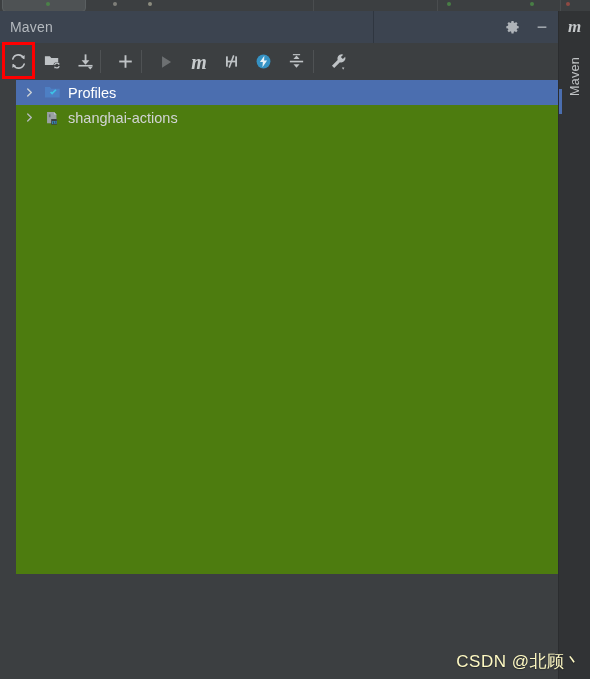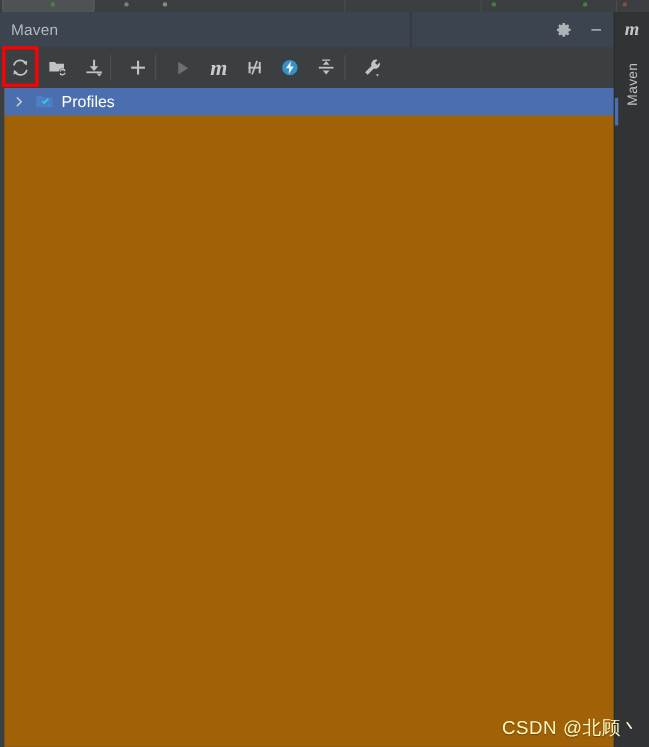--- a/index.html
+++ b/index.html
@@ -118,23 +118,23 @@
     left: 2px; top: 42px;
     width: 33px; height: 37px;
     border: 3px solid #ff0000;
     box-sizing: border-box;
     pointer-events: none;
   }
 
   
   .tree {
     position: absolute;
-    left: 4px; top: 80px;
-    width: 558px; height: 599px;
-    background: #a16207;
+    left: 16px; top: 80px;
+    width: 558px; height: 494px;
+    background: #4d7c0f;
     overflow: hidden;
   }
   .tree-row {
     position: relative;
     height: 25px;
     display: flex;
     align-items: center;
     box-sizing: border-box;
   }
   .tree-row.selected { background: #4b6eaf; }
@@ -351,20 +351,37 @@
       </div>
       <div class="node-icon">
         <svg width="17" height="15" viewBox="0 0 18 16">
           <path fill="#4d7fc4" d="M1 2.2h5.3l1.4 1.7h9v9.4H1z"></path>
           <path fill="#3ec2e6" d="M8.6 10.4L6.3 8.1l1.3-1.3 1 1 3.4-3.4 1.3 1.3z"></path>
         </svg>
       </div>
       <div class="node-label">Profiles</div>
     </div>
 
+    <div class="tree-row">
+      <div class="twisty">
+        <svg width="9" height="11" viewBox="0 0 10 12">
+          <path fill="none" stroke="#b6bbbf" stroke-width="1.5" stroke-linecap="round" stroke-linejoin="round" d="M3 2l4 4-4 4"></path>
+        </svg>
+      </div>
+      <div class="node-icon">
+        <svg width="17" height="16" viewBox="0 0 18 17">
+          <path fill="#9aa0a4" d="M3.2 2.2h7.4l2.6 2.6v9.3H3.2z"></path>
+          <path fill="#c2c7ca" d="M10.6 2.2l2.6 2.6h-2.6z"></path>
+          <rect x="5.2" y="4.6" width="1.7" height="3.1" fill="#6f7479"></rect>
+          <rect x="7.6" y="9.6" width="6" height="6" fill="#3c3f41"></rect>
+          <text x="8.3" y="14.9" font-family="Liberation Serif, serif" font-style="italic" font-weight="bold" font-size="7.2" fill="#3592c4">m</text>
+        </svg>
+      </div>
+      <div class="node-label">shanghai-actions</div>
+    </div>
   </div>
 
   <div class="right-stripe">
     <div class="stripe-m">m</div>
     <div class="stripe-label">
       <span>Maven</span>
     </div>
     <div class="sel-sliver" style="top:78px;"></div>
   </div>
 

